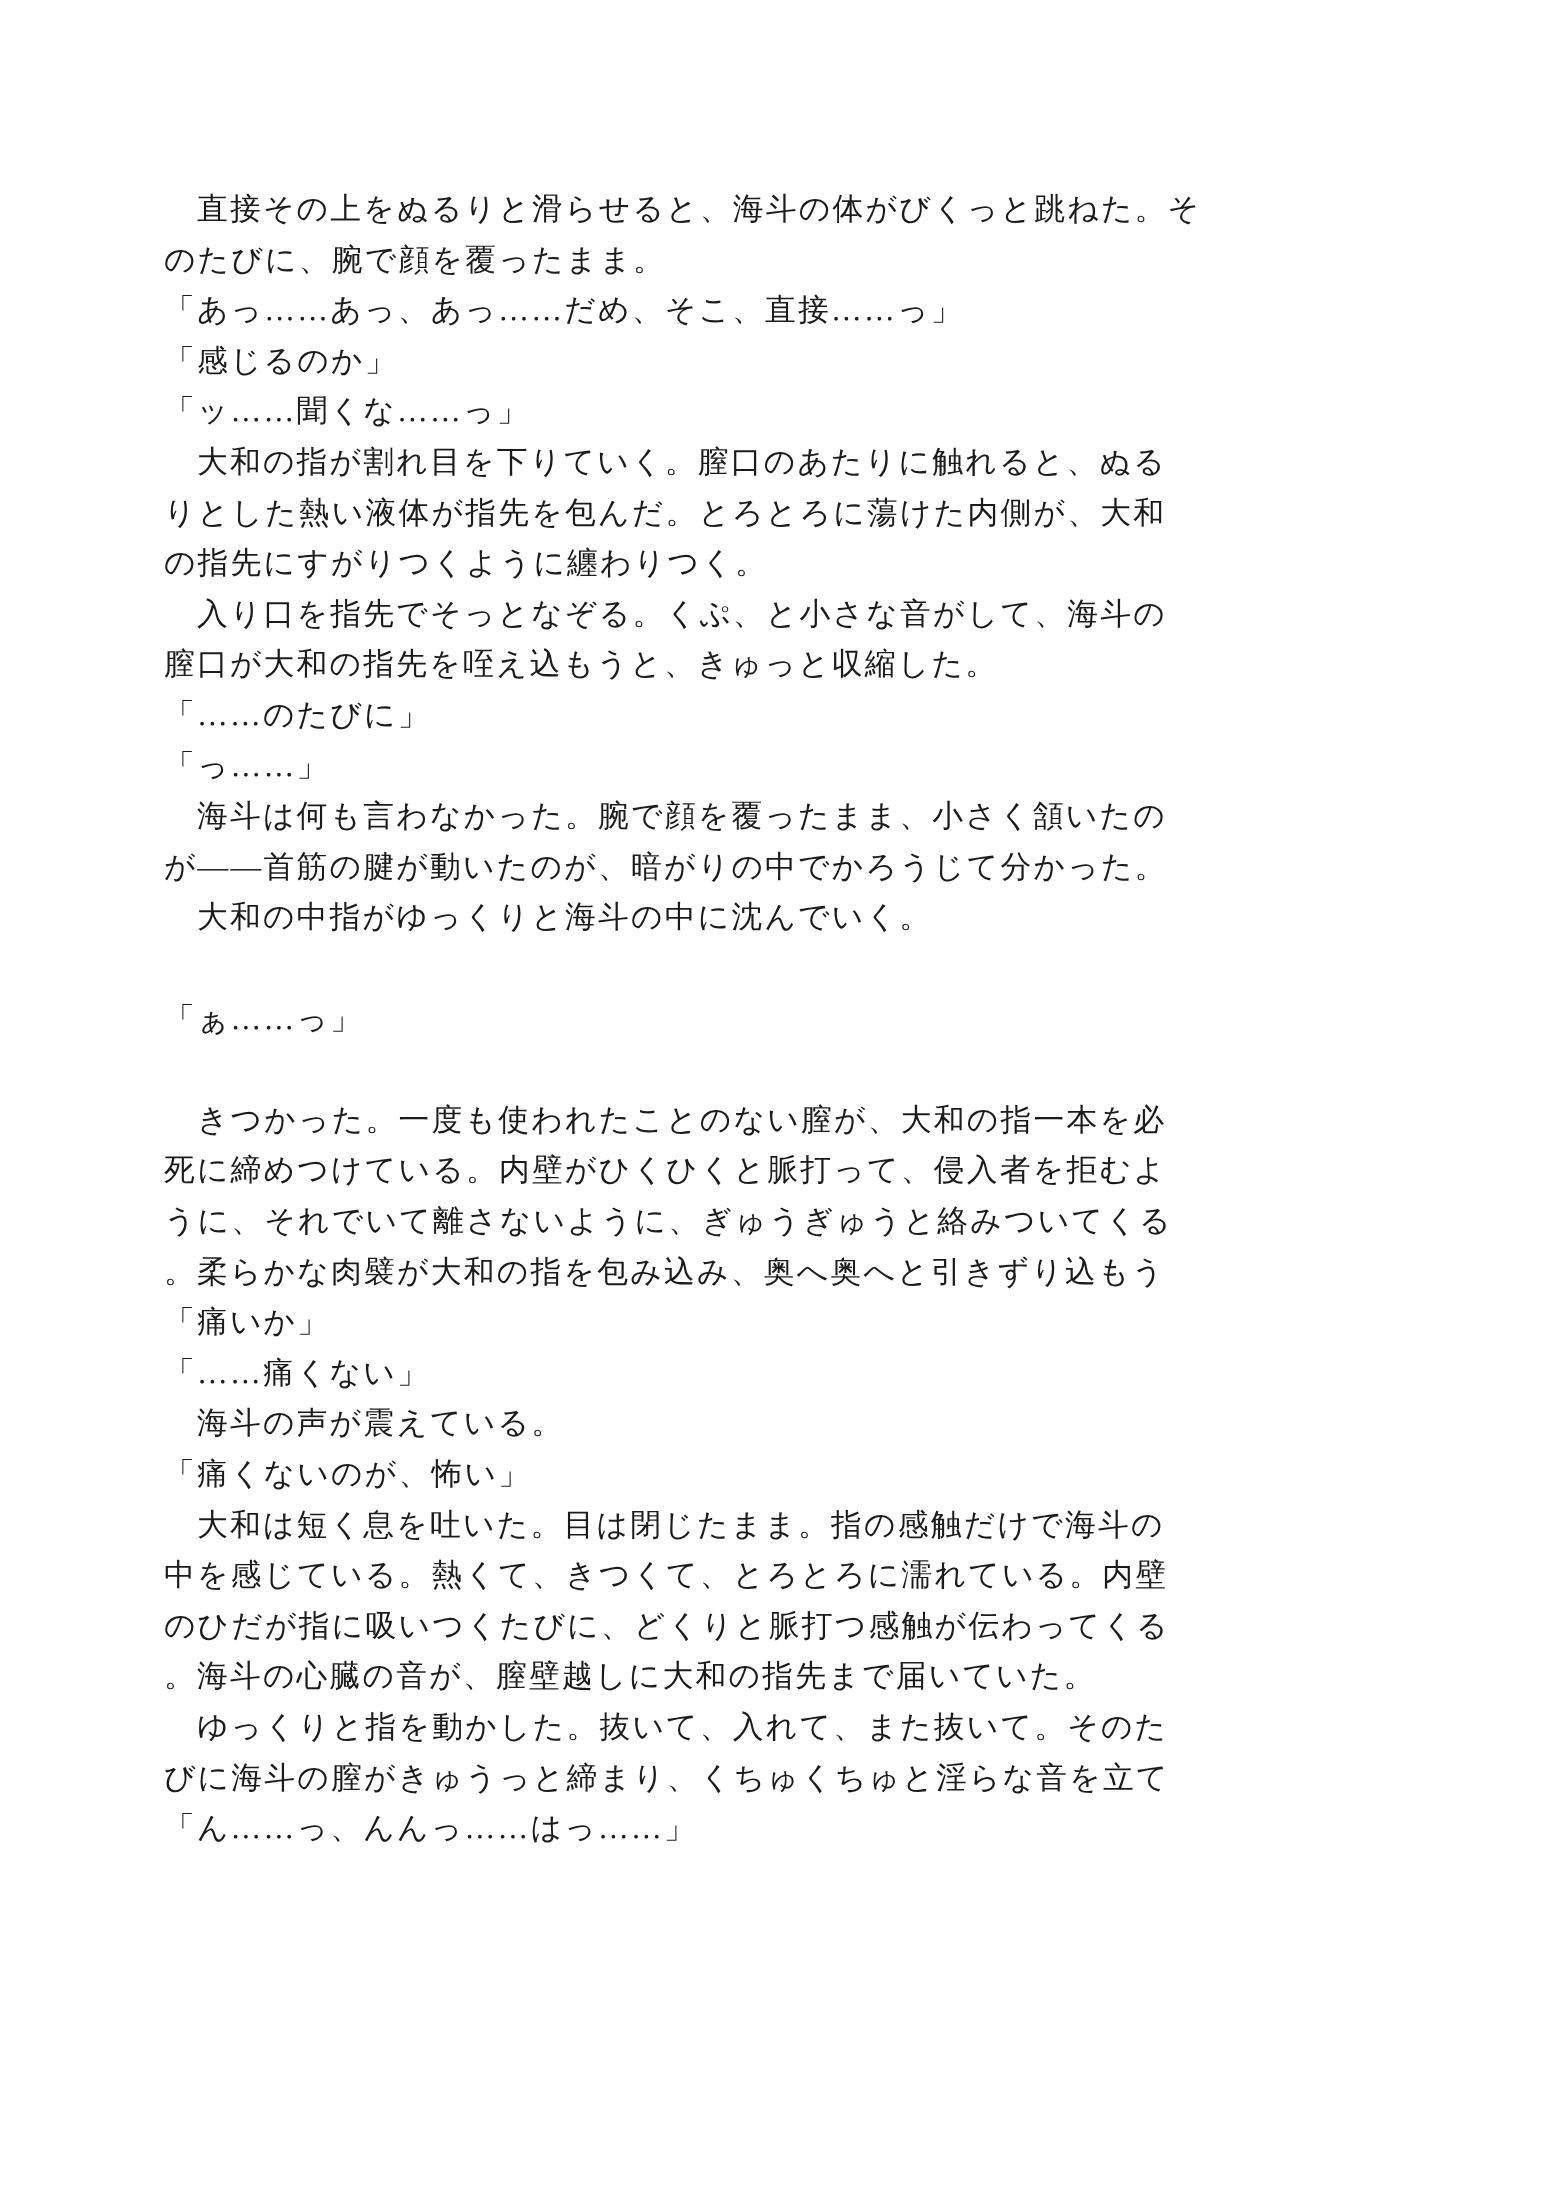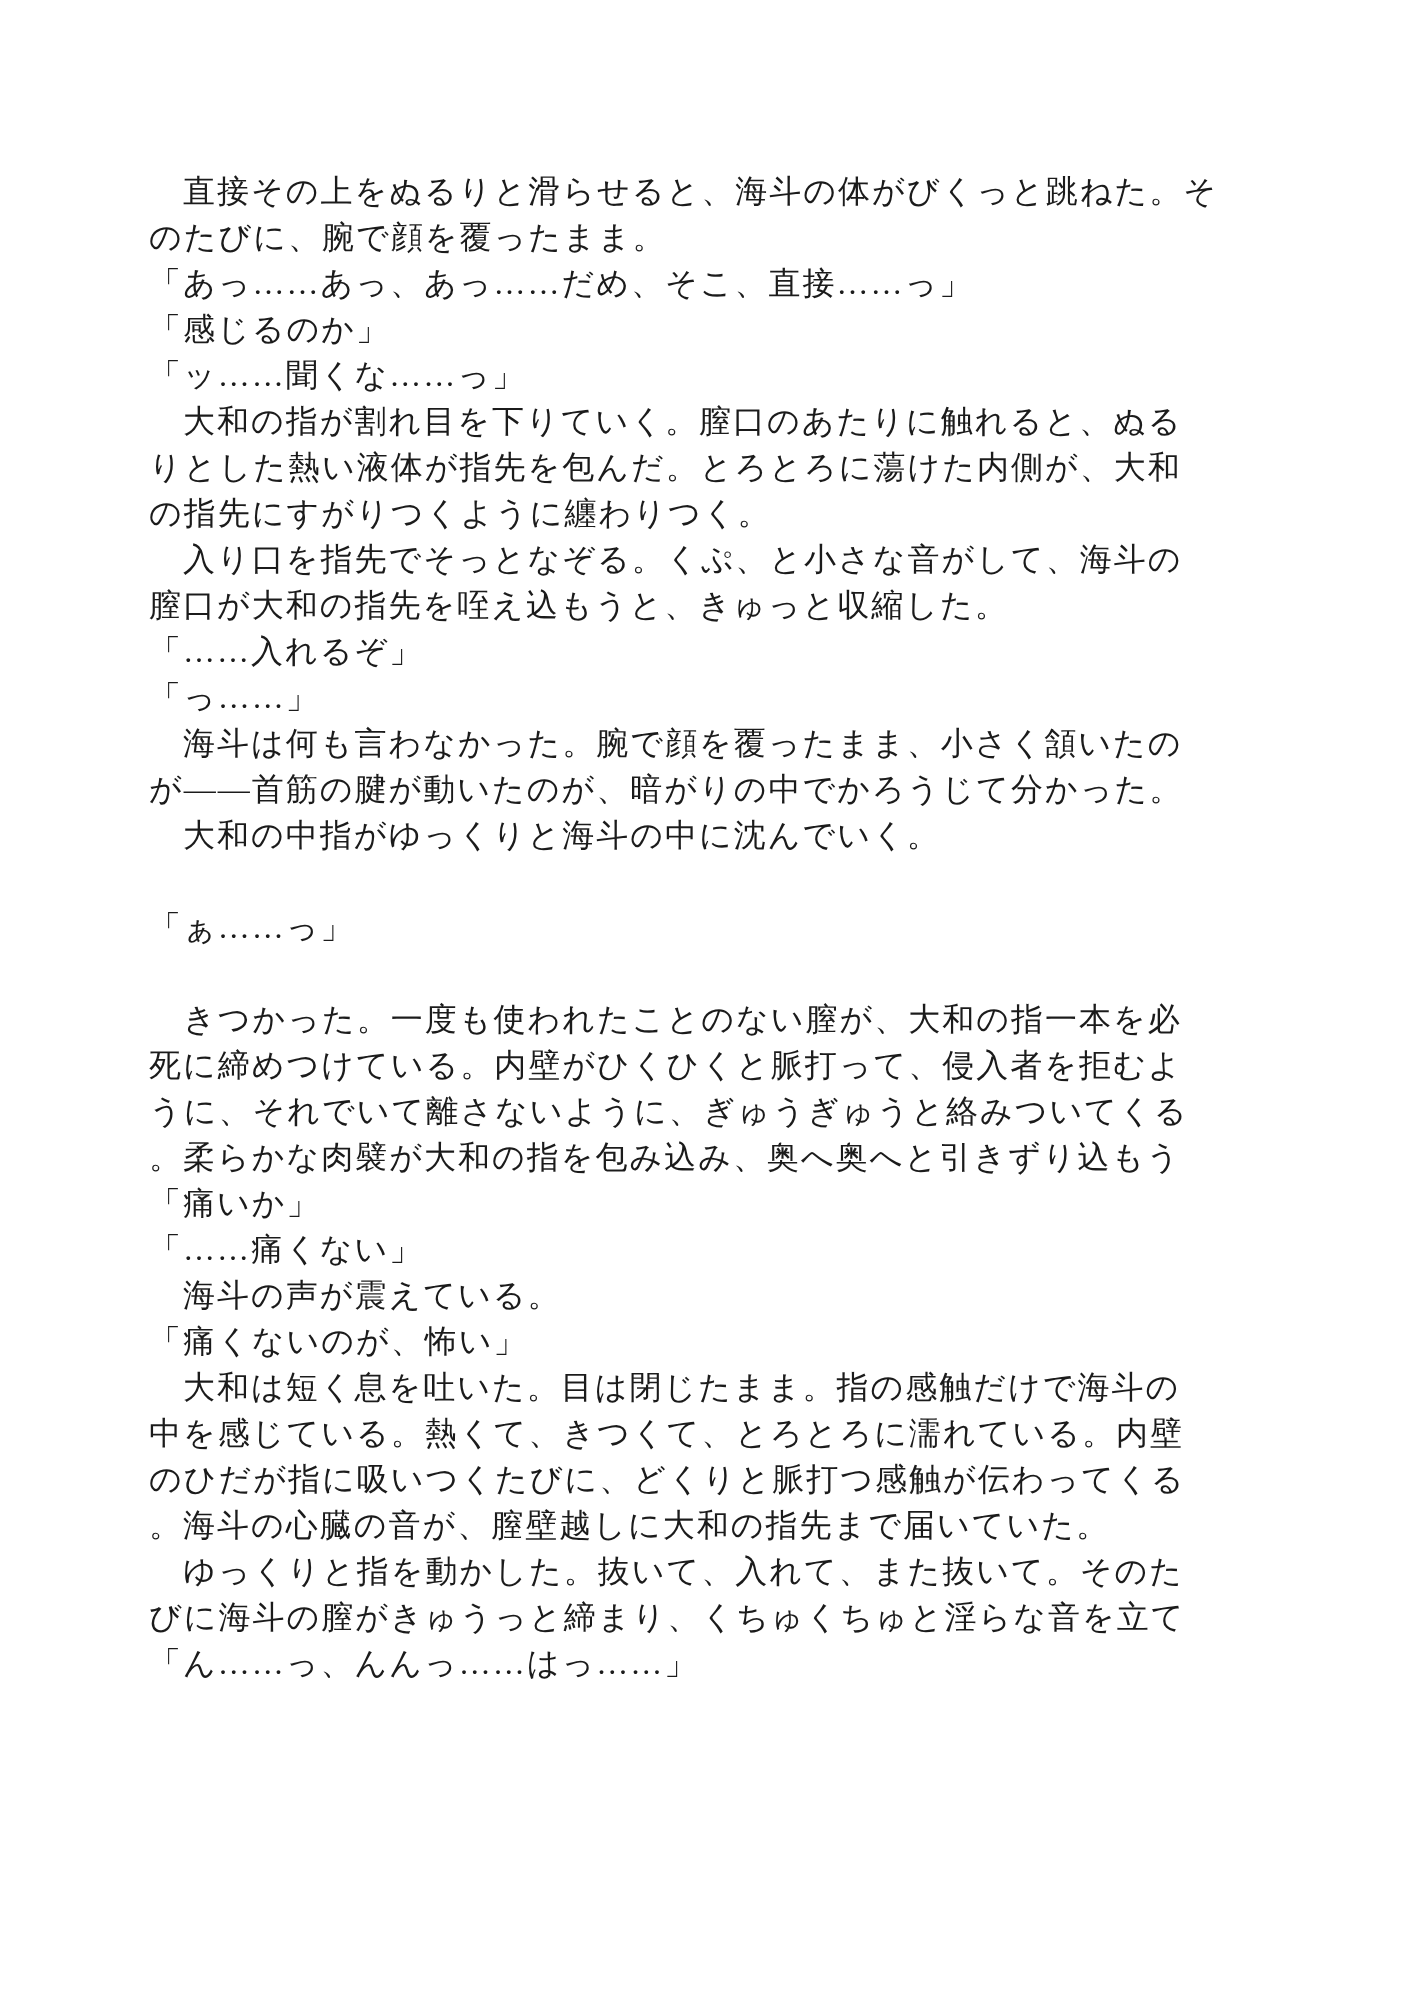--- a/index.html
+++ b/index.html
@@ -17,42 +17,42 @@
   }
   .text-block {
     position: absolute;
     left: 149px;
     top: 168px;
     width: 1060px;
   }
   .line {
     height: 46px;
     line-height: 46px;
-    font-size: 32px;
+    font-size: 28px;
     letter-spacing: 2px;
     white-space: pre;
     text-align: left;
   }
 </style>
 </head>
 <body style="background: rgb(255, 255, 255);">
 
 <div class="page" style="background: rgb(255, 255, 255); color: rgb(27, 27, 27);">
   <div class="text-block">
       <div class="line">　直接その上をぬるりと滑らせると、海斗の体がびくっと跳ねた。そ</div>
       <div class="line">のたびに、腕で顔を覆ったまま。</div>
       <div class="line">「あっ……あっ、あっ……だめ、そこ、直接……っ」</div>
       <div class="line">「感じるのか」</div>
       <div class="line">「ッ……聞くな……っ」</div>
       <div class="line">　大和の指が割れ目を下りていく。膣口のあたりに触れると、ぬる</div>
       <div class="line">りとした熱い液体が指先を包んだ。とろとろに蕩けた内側が、大和</div>
       <div class="line">の指先にすがりつくように纏わりつく。</div>
       <div class="line">　入り口を指先でそっとなぞる。くぷ、と小さな音がして、海斗の</div>
       <div class="line">膣口が大和の指先を咥え込もうと、きゅっと収縮した。</div>
-      <div class="line">「……入れるぞ」</div>
+      <div class="line">「……のたびに」</div>
       <div class="line">「っ……」</div>
       <div class="line">　海斗は何も言わなかった。腕で顔を覆ったまま、小さく頷いたの</div>
       <div class="line">が――首筋の腱が動いたのが、暗がりの中でかろうじて分かった。</div>
       <div class="line">　大和の中指がゆっくりと海斗の中に沈んでいく。</div>
       <div class="line"></div>
       <div class="line">「ぁ……っ」</div>
       <div class="line"></div>
       <div class="line">　きつかった。一度も使われたことのない膣が、大和の指一本を必</div>
       <div class="line">死に締めつけている。内壁がひくひくと脈打って、侵入者を拒むよ</div>
       <div class="line">うに、それでいて離さないように、ぎゅうぎゅうと絡みついてくる</div>

